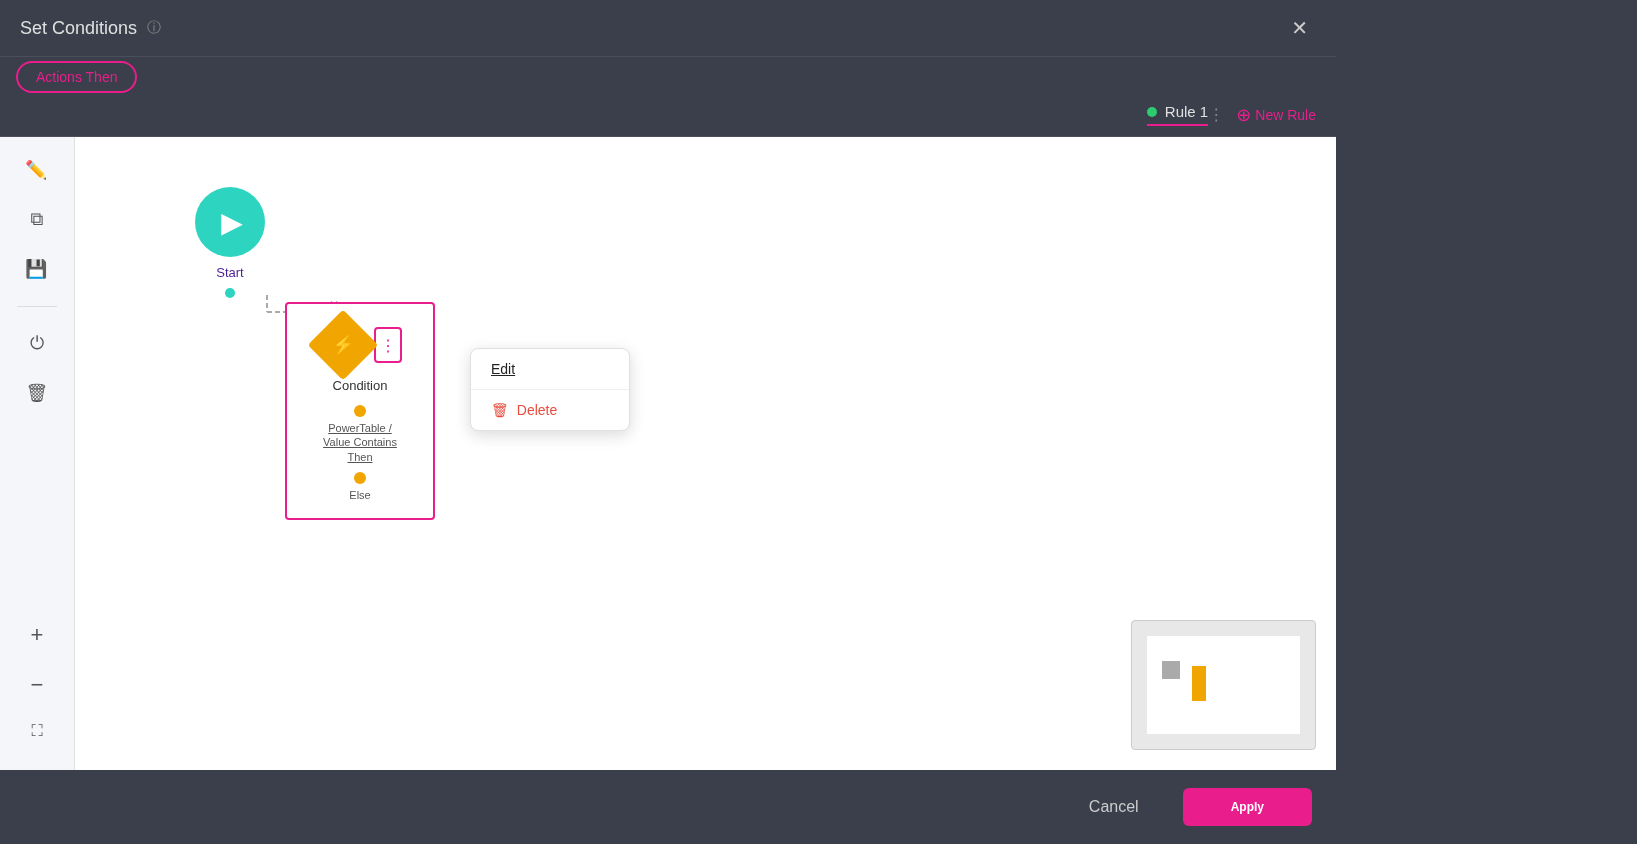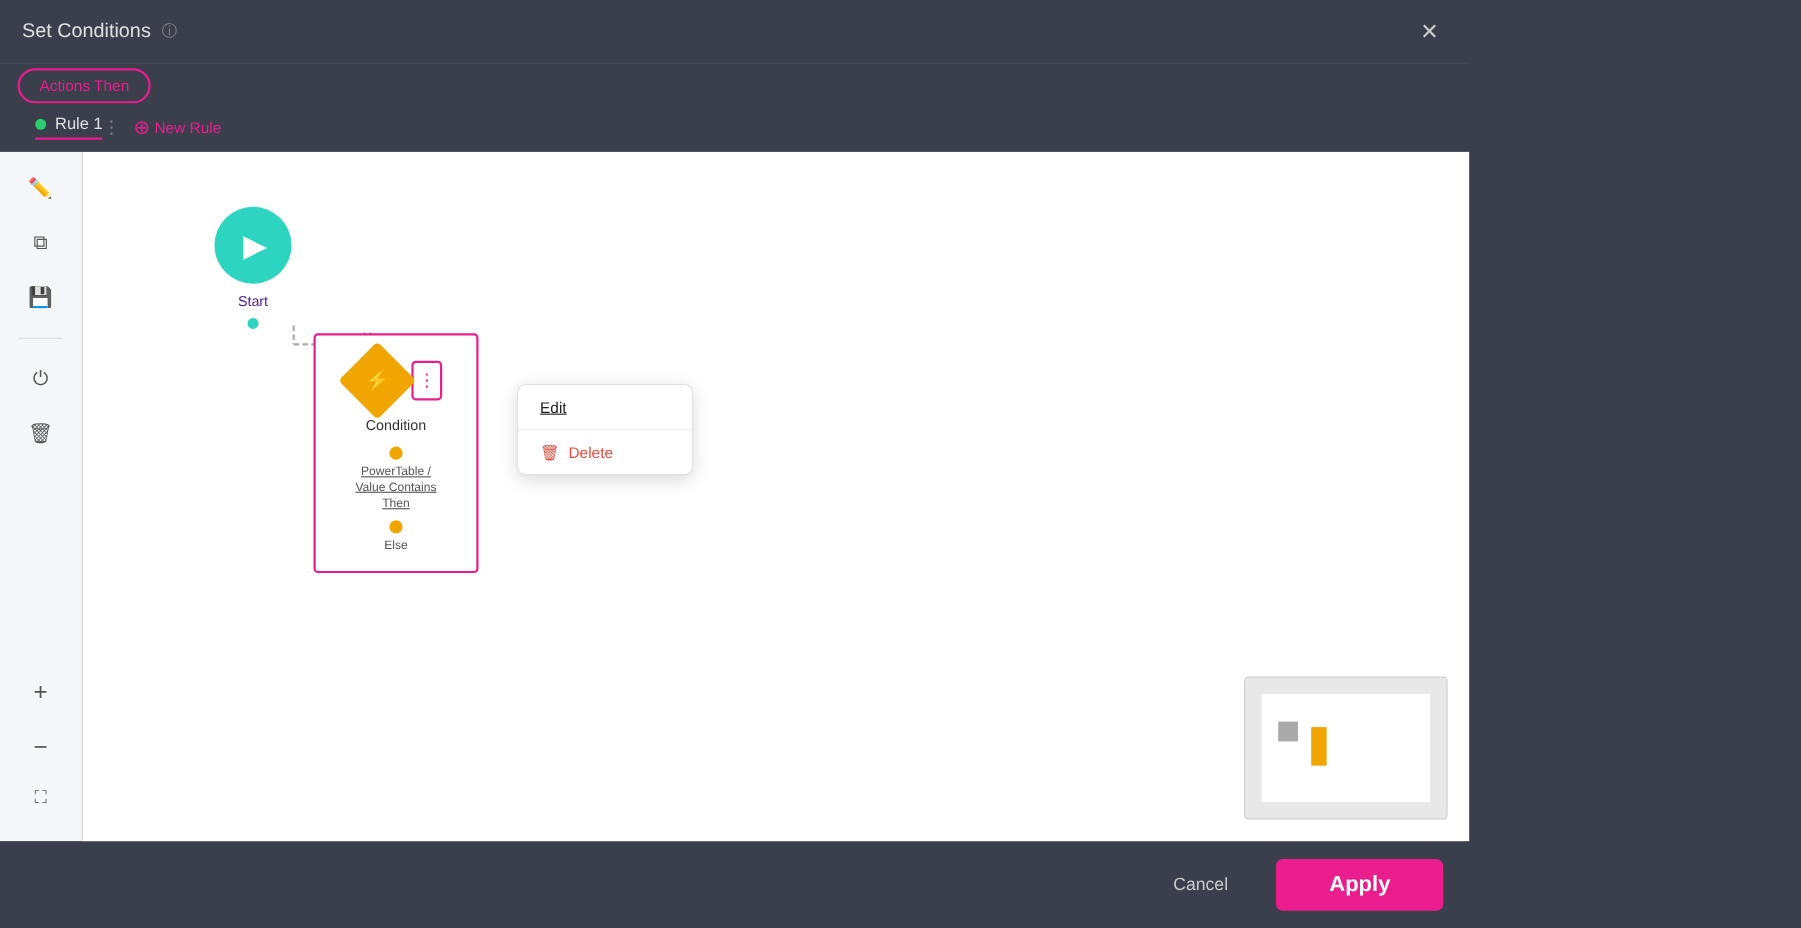--- a/index.html
+++ b/index.html
@@ -65,22 +65,22 @@
       color: #e91e8c;
       padding: 6px 18px;
       font-size: 14px;
       cursor: pointer;
     }
 
     .rule-bar {
       background: #3a3f4b;
       display: flex;
       align-items: center;
-      justify-content: flex-start;
-      padding: 10px 32px;
+      justify-content: flex-end;
+      padding: 10px 20px;
       border-bottom: 1px solid #4a4f5b;
       flex-shrink: 0;
     }
 
     .rule-label {
       display: flex;
       align-items: center;
       gap: 8px;
       color: #e0e0e0;
       font-size: 15px;
@@ -377,21 +377,21 @@
       color: #ccc;
       font-size: 16px;
       cursor: pointer;
       padding: 12px 28px;
     }
 
     .apply-btn {
       background: #e91e8c;
       border: none;
       color: white;
-      font-size: 20px;
+      font-size: 12px;
       font-weight: 600;
       cursor: pointer;
       padding: 12px 48px;
       border-radius: 6px;
     }
 
     
     .svg-connector {
       position: absolute;
       top: 0;

